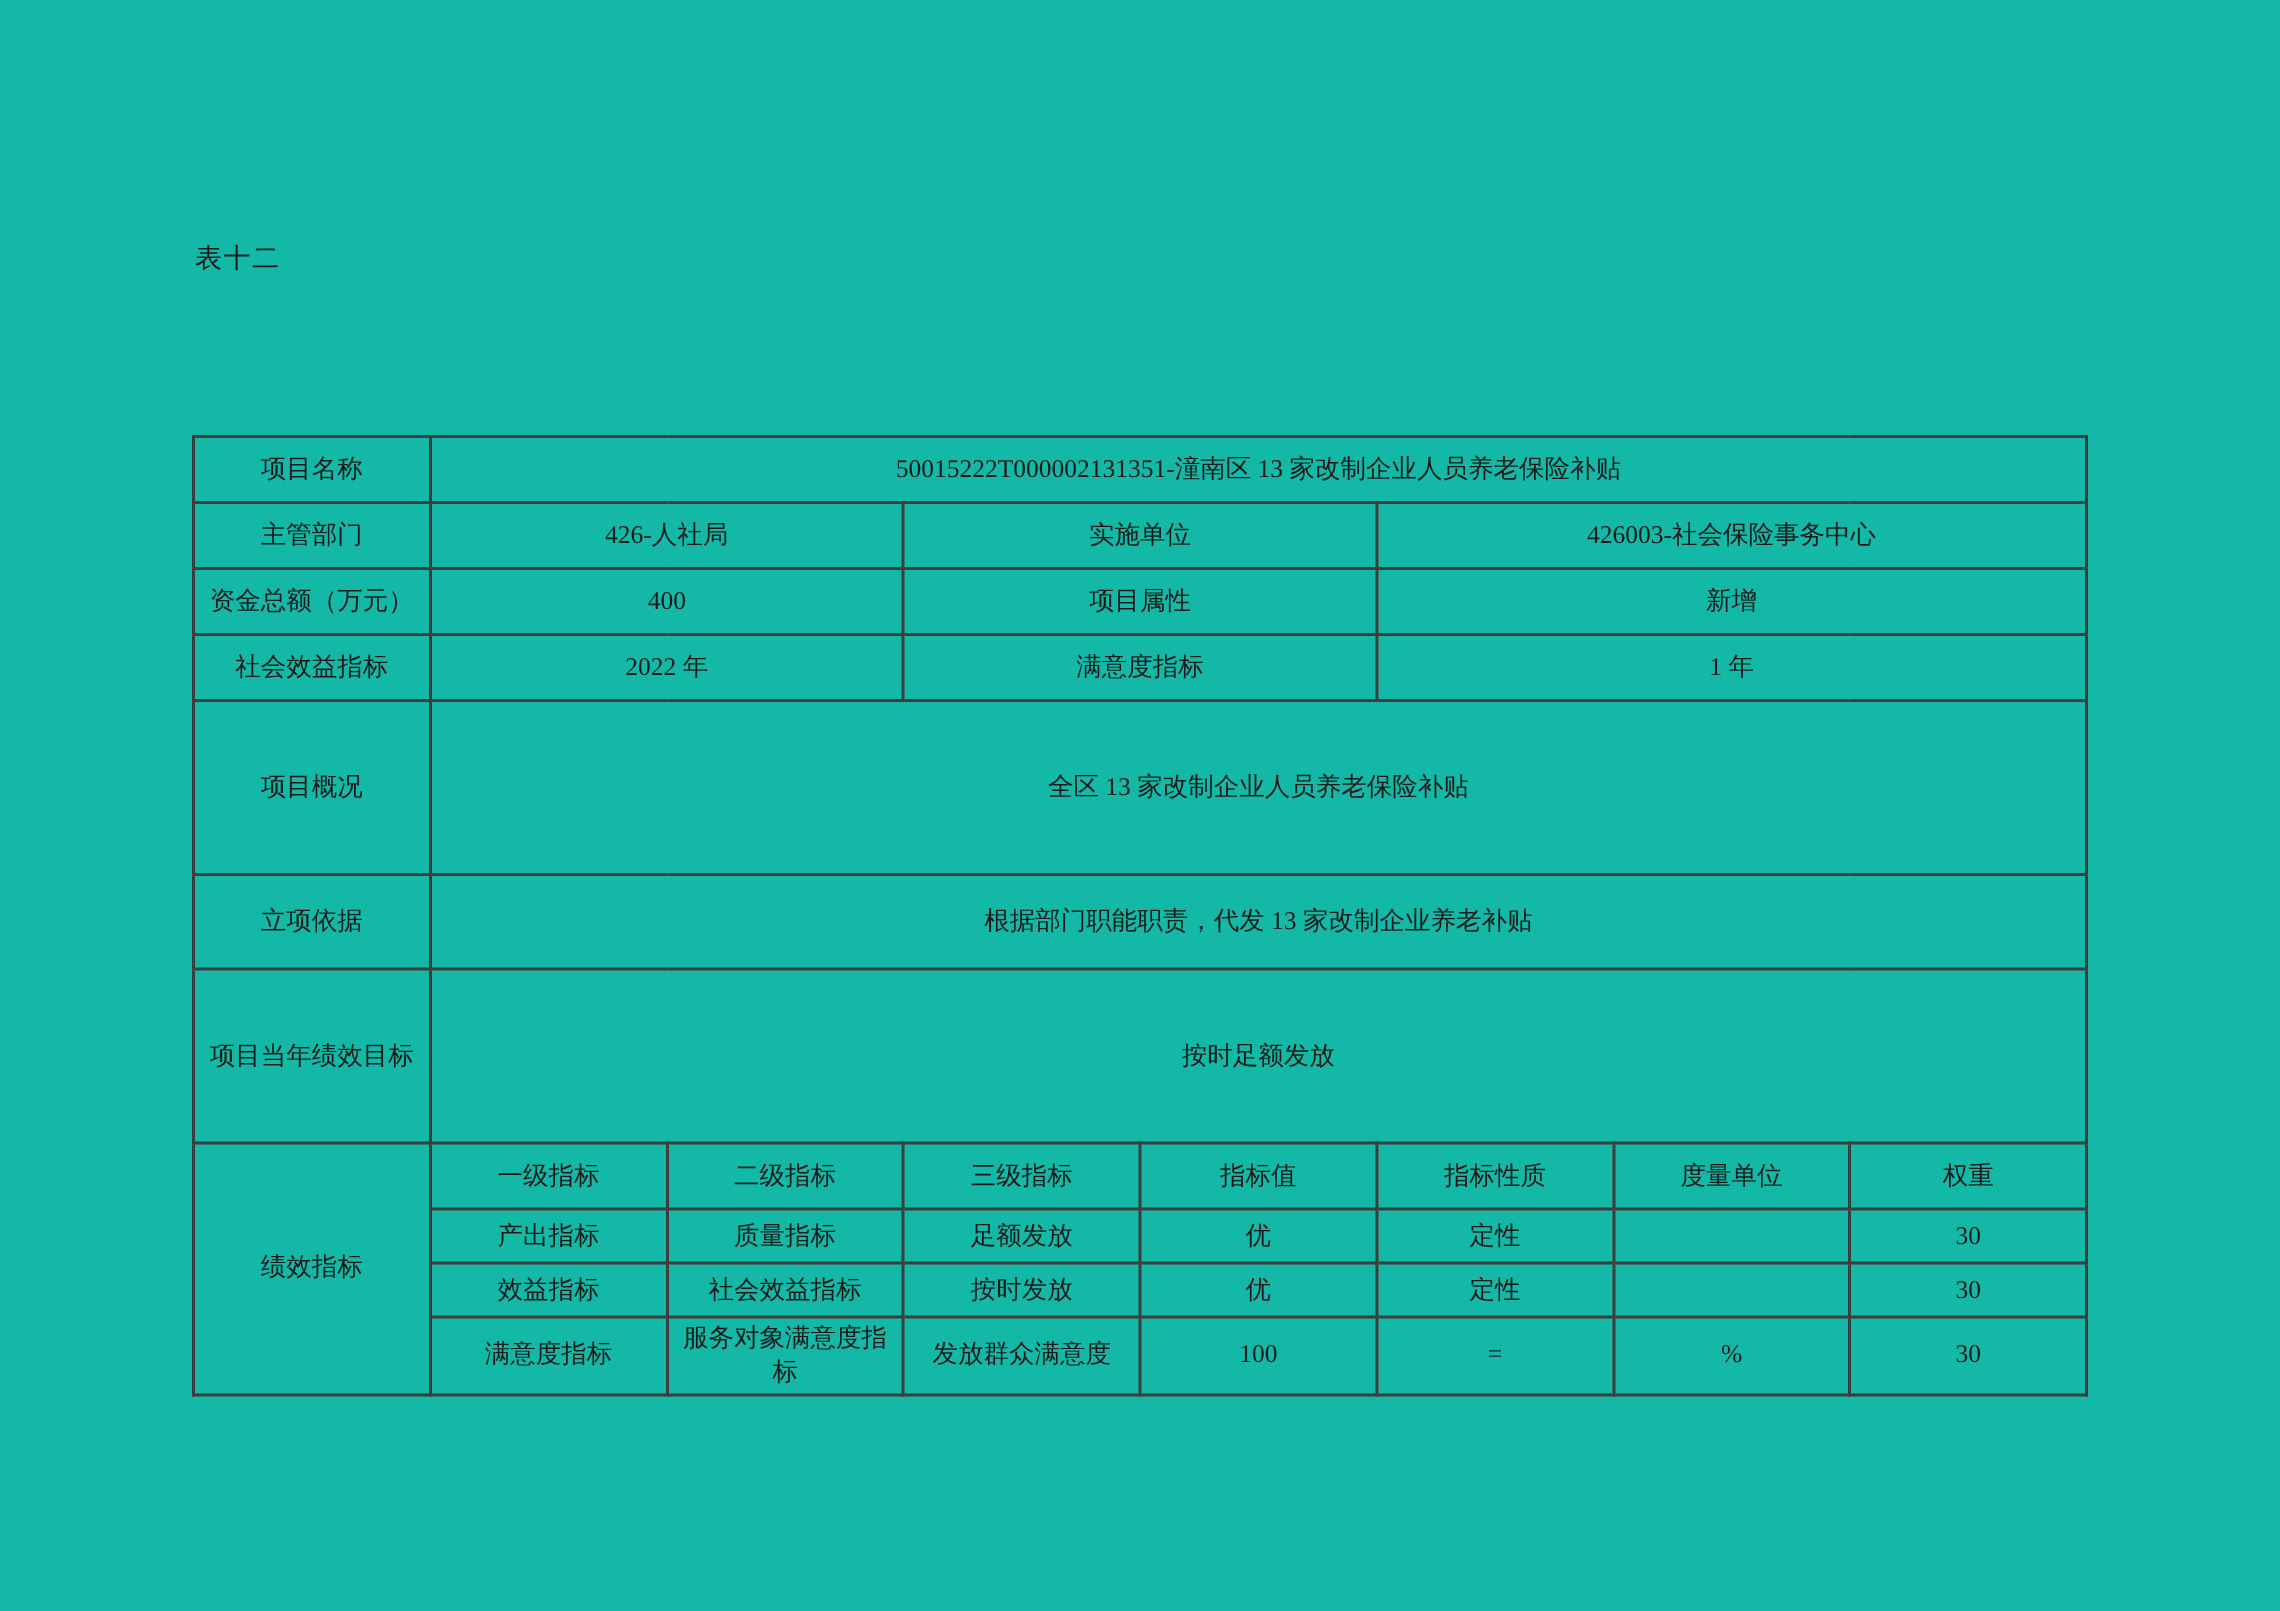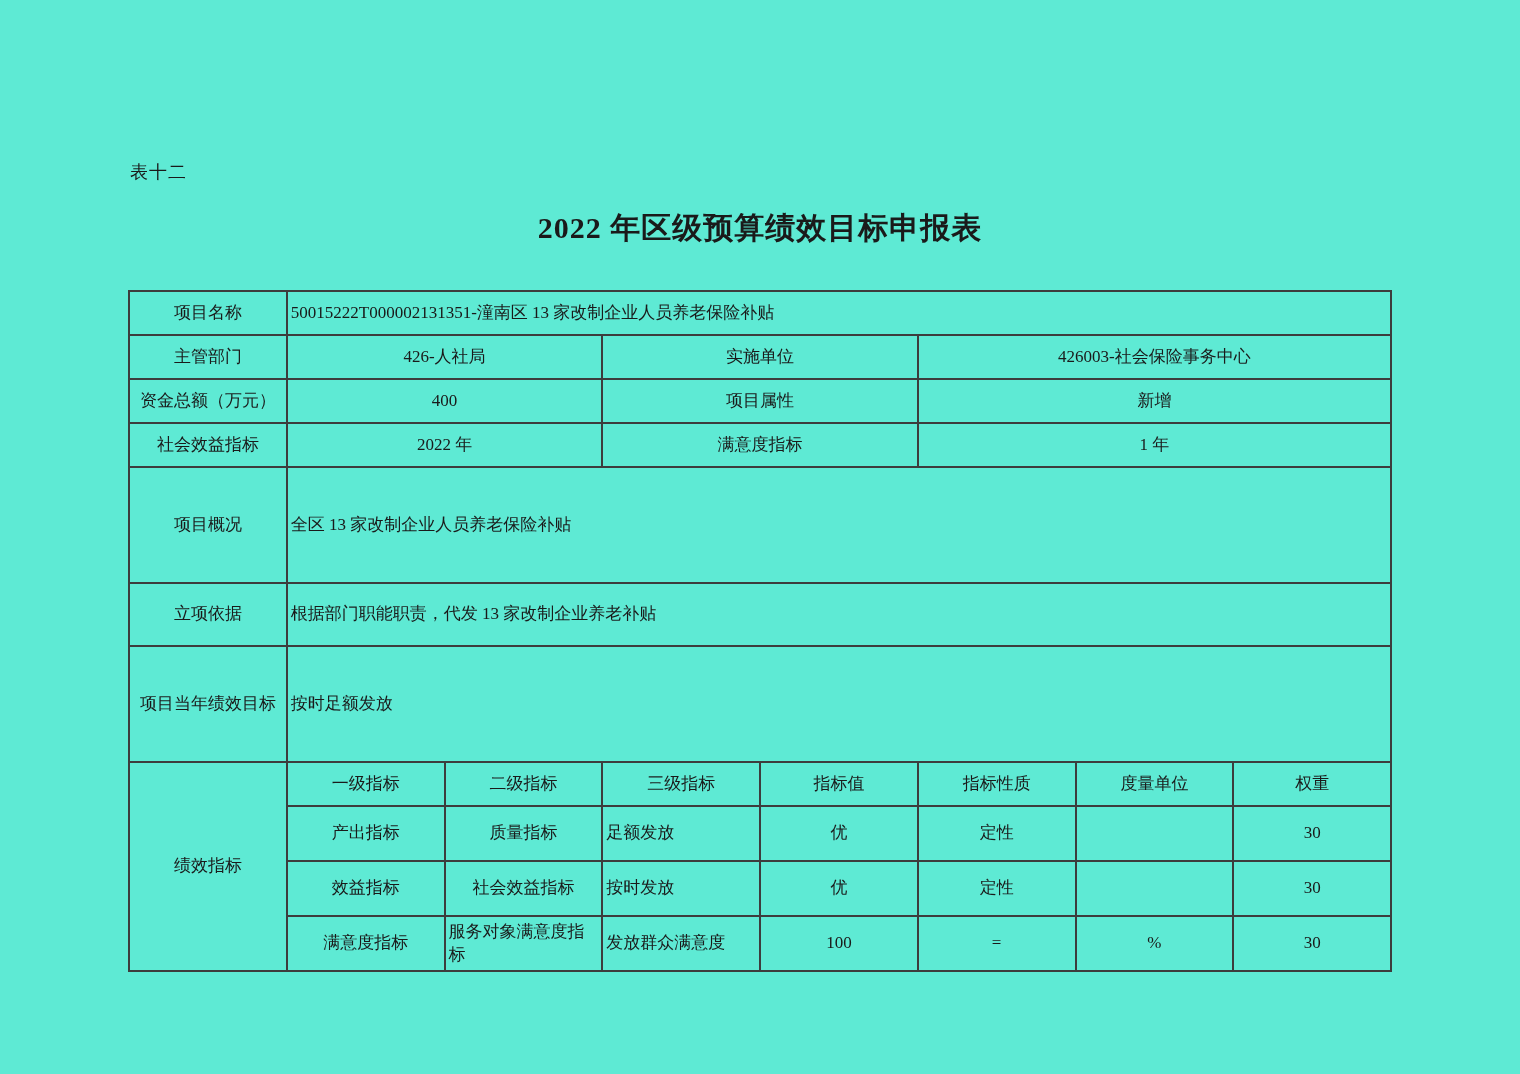--- a/index.html
+++ b/index.html
@@ -7,21 +7,21 @@
     width: 1520px;
     height: 1074px;
     background: #ffffff;
     font-family: "Liberation Serif", "DejaVu Serif", serif;
     color: #1a1a1a;
     position: relative;
   }
   .page {
     position: absolute;
     inset: 0;
-    background: #5eead4;
+    background: #14b8a6;
   }
   .doc-label {
     position: absolute;
     left: 130px;
     top: 160px;
     font-size: 18px;
     letter-spacing: 1px;
   }
   .title {
     position: absolute;
@@ -52,36 +52,35 @@
   }
   table.budget-table td {
     border: 2px solid #3d3d3d;
     text-align: center;
     vertical-align: middle;
     padding: 2px 3px;
     overflow: hidden;
     line-height: 1.35;
   }
   table.budget-table td.left {
-    text-align: left;
+    text-align: center;
     font-family: Liberation Serif, serif;
   }
   tr.r-std   { height: 44px; }
-  tr.r-sub   { height: 55px; }
+  tr.r-sub   { height: 36px; }
   tr.r-tall  { height: 116px; }
   tr.r-mid   { height: 63px; }
 </style>
 </head>
 <body>
 
 <div class="page">
 
   <div class="doc-label">表十二</div>
 
-  <div class="title">2022 年区级预算绩效目标申报表</div>
 
 
   <table class="budget-table">
     <colgroup>
       <col style="width:12.5%">
         <col style="width:12.5%">
         <col style="width:12.5%">
         <col style="width:12.5%">
       <col style="width:12.5%">
         <col style="width:12.5%">

